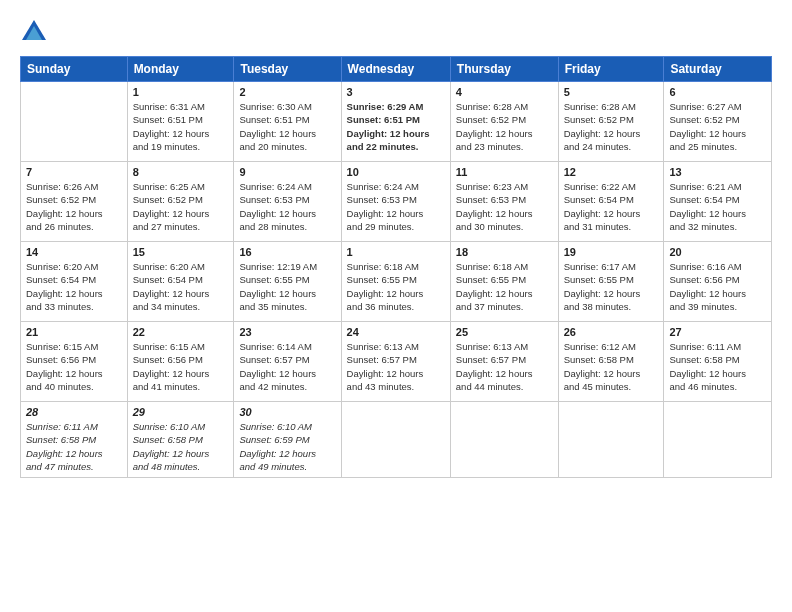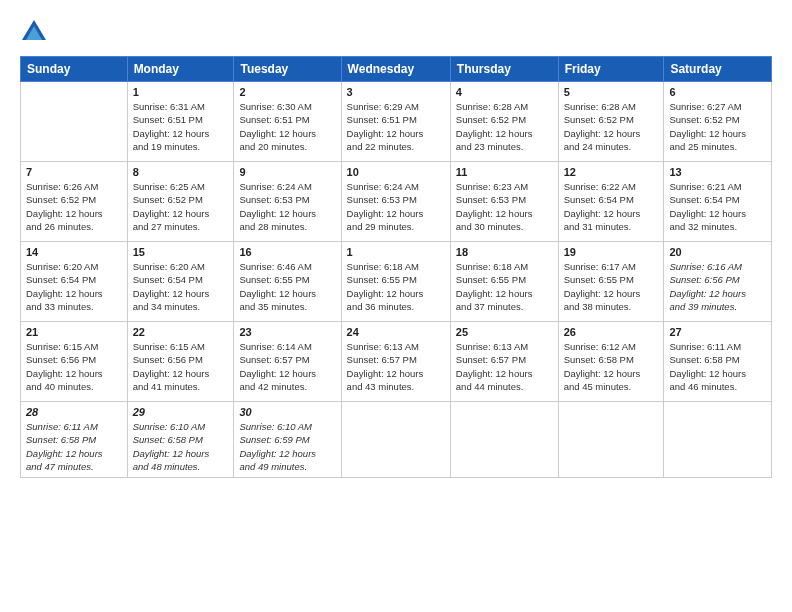--- a/index.html
+++ b/index.html
@@ -150,21 +150,21 @@
           </td>
           <td>
             <span class="day-number">2</span>
             <div class="day-info" style="white-space: pre-line;">Sunrise: 6:30 AM
 Sunset: 6:51 PM
 Daylight: 12 hours
 and 20 minutes.</div>
           </td>
           <td>
             <span class="day-number">3</span>
-            <div class="day-info" style="white-space: pre-line;">Sunrise: 6:29 AM
+            <div class="day-info" style="white-space: pre-line; font-weight: bold;">Sunrise: 6:29 AM
 Sunset: 6:51 PM
 Daylight: 12 hours
 and 22 minutes.</div>
           </td>
           <td>
             <span class="day-number">4</span>
             <div class="day-info" style="white-space: pre-line;">Sunrise: 6:28 AM
 Sunset: 6:52 PM
 Daylight: 12 hours
 and 23 minutes.</div>
@@ -245,21 +245,21 @@
           </td>
           <td>
             <span class="day-number">15</span>
             <div class="day-info" style="white-space: pre-line;">Sunrise: 6:20 AM
 Sunset: 6:54 PM
 Daylight: 12 hours
 and 34 minutes.</div>
           </td>
           <td>
             <span class="day-number">16</span>
-            <div class="day-info" style="white-space: pre-line;">Sunrise: 6:46 AM
+            <div class="day-info" style="white-space: pre-line;">Sunrise: 12:19 AM
 Sunset: 6:55 PM
 Daylight: 12 hours
 and 35 minutes.</div>
           </td>
           <td>
             <span class="day-number">1</span>
             <div class="day-info" style="white-space: pre-line;">Sunrise: 6:18 AM
 Sunset: 6:55 PM
 Daylight: 12 hours
 and 36 minutes.</div>
@@ -273,21 +273,21 @@
           </td>
           <td>
             <span class="day-number">19</span>
             <div class="day-info" style="white-space: pre-line;">Sunrise: 6:17 AM
 Sunset: 6:55 PM
 Daylight: 12 hours
 and 38 minutes.</div>
           </td>
           <td>
             <span class="day-number">20</span>
-            <div class="day-info" style="white-space: pre-line; font-style: italic;">Sunrise: 6:16 AM
+            <div class="day-info" style="white-space: pre-line;">Sunrise: 6:16 AM
 Sunset: 6:56 PM
 Daylight: 12 hours
 and 39 minutes.</div>
           </td>
         </tr>
         <tr>
           <td>
             <span class="day-number">21</span>
             <div class="day-info" style="white-space: pre-line;">Sunrise: 6:15 AM
 Sunset: 6:56 PM

